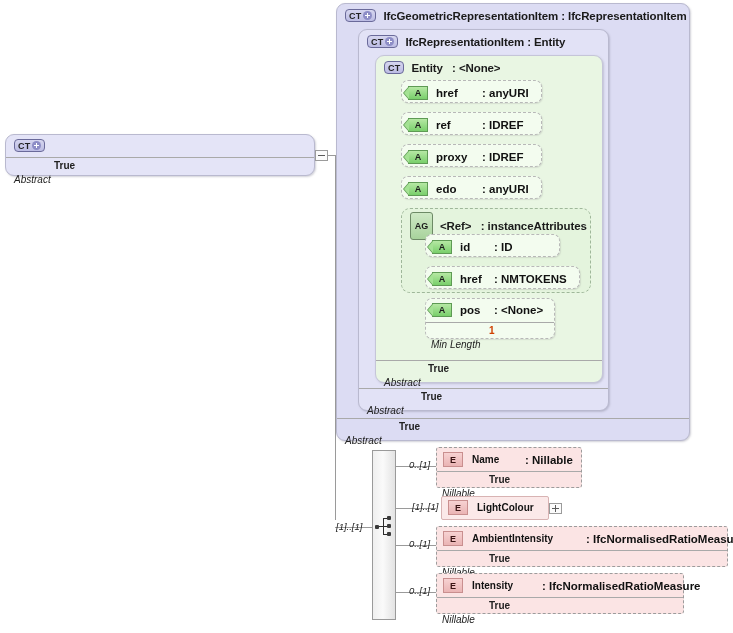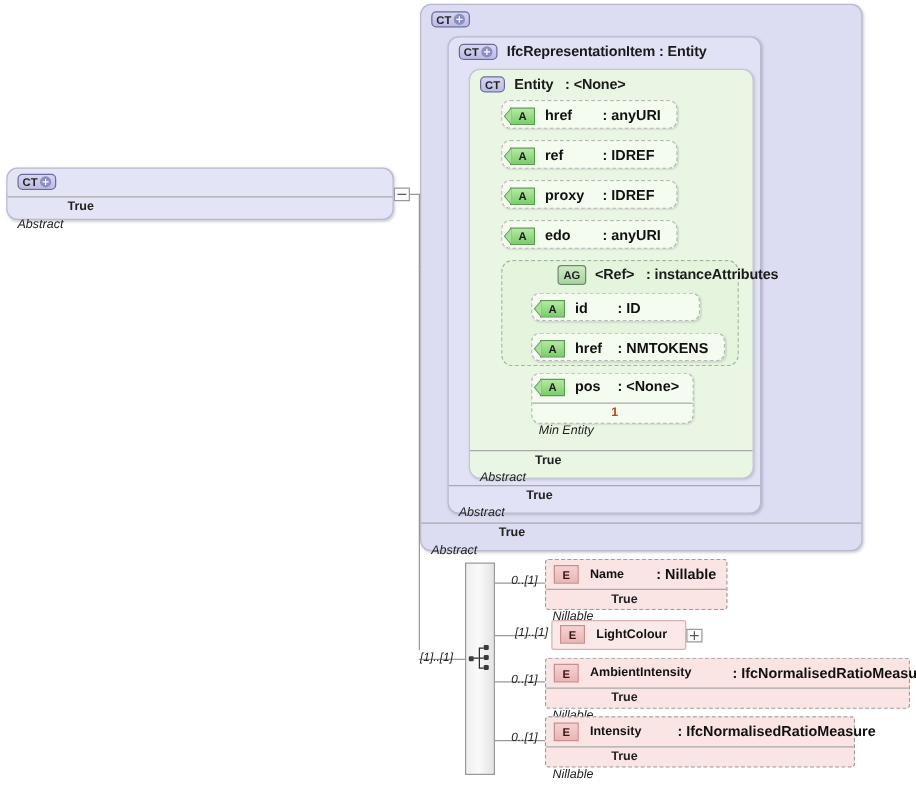--- a/index.html
+++ b/index.html
@@ -182,29 +182,28 @@
     border-top: 6px solid transparent;
     border-bottom: 6px solid transparent;
     border-right: 5px solid #a4e294;
   }
 
   
   .badge-ag {
     display: inline-flex;
     align-items: center;
     justify-content: center;
-    width: 23px; height: 16px;
+    width: 23px; height: 28px;
     border: 1px solid #6d8a66;
     border-radius: 3px;
     background: linear-gradient(#cfe9c6,#a8d39c);
     font-size: 9px;
     font-weight: bold;
     color: #1c1c1c;
     box-sizing: border-box;
-    margin-left: 36px;
   }
 
   
   .badge-e {
     display: inline-flex;
     align-items: center;
     justify-content: center;
     width: 20px; height: 15px;
     border: 1px solid #c98f8f;
     background: linear-gradient(#f7d2d2,#eab4b4);
@@ -340,20 +339,25 @@
   <div class="ln-h" style="left:395px; top:508px; width:41px;"></div>
   <div class="ln-h" style="left:395px; top:545px; width:41px;"></div>
   <div class="ln-h" style="left:395px; top:592px; width:41px;"></div>
 </div>
 
 <div class="ct-box" style="left:336px; top:3px; width:354px; height:438px;">
   <div class="ct-head">
     <span class="badge-ct">
       <span>CT</span>
         <span class="circ"></span>
+    </span>
+    <span class="ct-title">
+      <span>IfcGeometricRepresentationItem</span>
+      <span class="sep">:</span>
+      <span>IfcRepresentationItem</span>
     </span>
   </div>
   <div class="facet" style="top:414px;">
     <span class="facet-key">Abstract</span>
     <span class="facet-val" style="left:62px;">True</span>
   </div>
 </div>
 
 <div class="ct-box lvl2" style="left:358px; top:29px; width:251px; height:382px;">
   <div class="ct-head">
@@ -465,21 +469,21 @@
 
 <div class="attr-box" style="left:425px; top:298px; width:130px; height:41px;">
   <div class="attr-inner" style="height:22px;">
     <span class="badge-a"><span>A</span></span>
     <span class="attr-name">pos</span>
     <span class="attr-type" style="left:68px;">
       <span>:</span> <span>&lt;None&gt;</span>
     </span>
   </div>
   <div class="facet" style="top:23px;">
-    <span class="facet-key" style="left:5px;">Min Entity</span>
+    <span class="facet-key" style="left:5px;">Min Length</span>
     <span class="facet-val num" style="left:63px;">1</span>
   </div>
 </div>
 
 <div class="root-box" style="left:5px; top:134px; width:310px; height:42px;">
   <div class="ct-head" style="top:4px;">
     <span class="badge-ct">
       <span>CT</span>
         <span class="circ"></span>
     </span>

